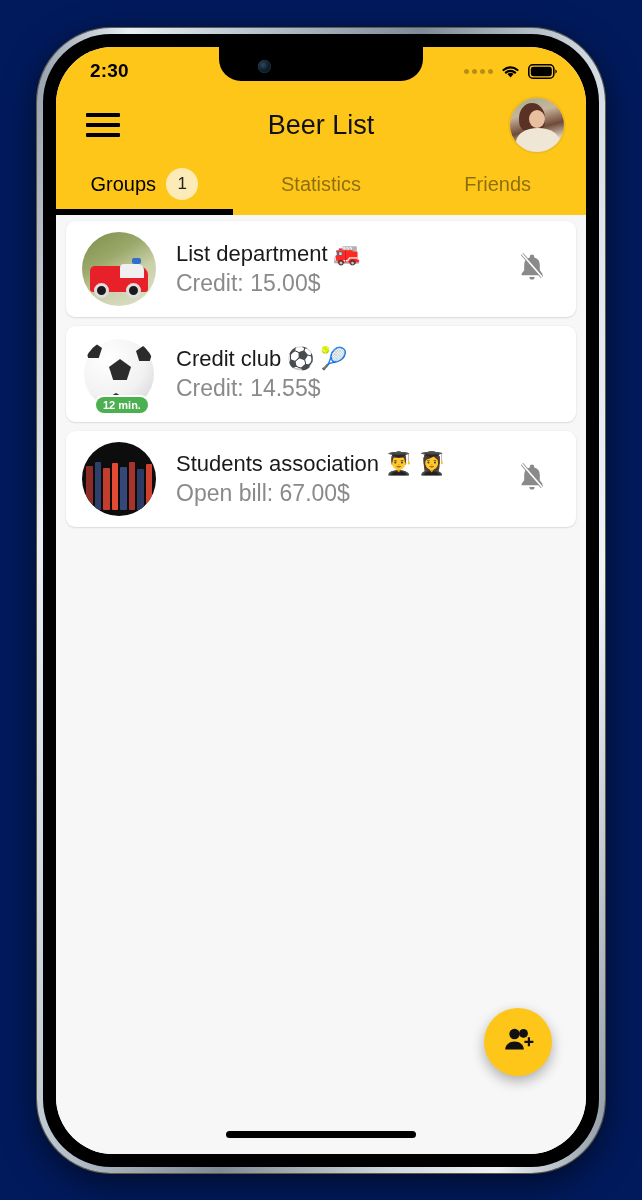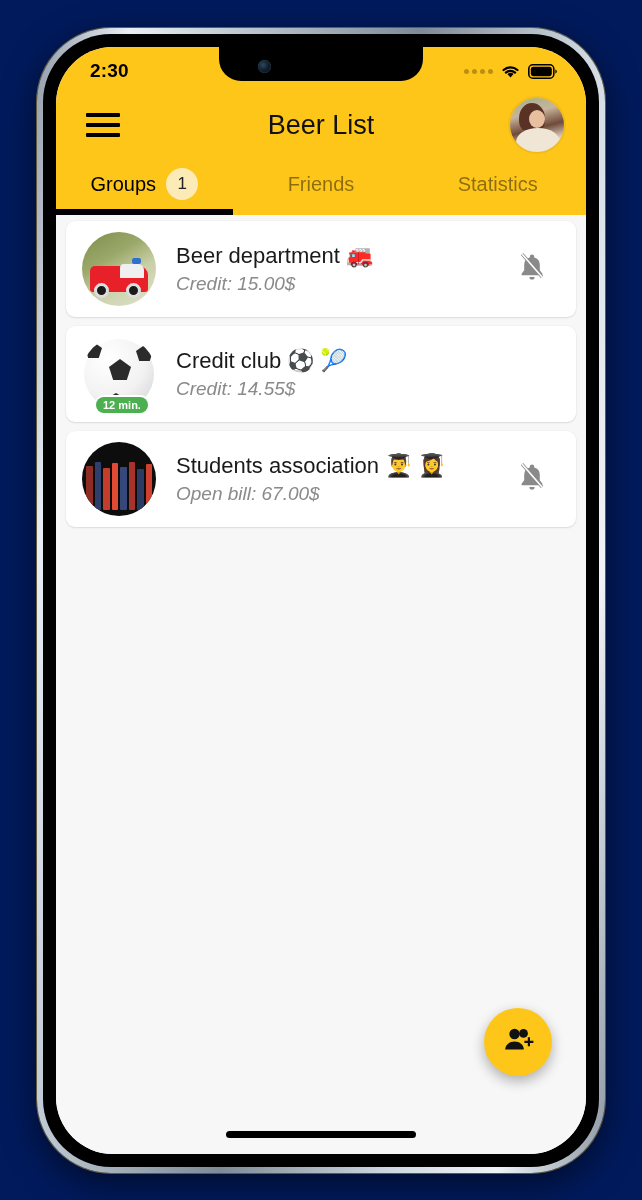--- a/index.html
+++ b/index.html
@@ -206,24 +206,23 @@
     margin-left: 20px;
     flex: 1;
     min-width: 0;
   }
   .row-title {
     font-size: 22px; color: #1a1a1a;
     white-space: nowrap;
     line-height: 1.25;
   }
   .row-sub {
-    font-size: 19px; color: #8a8a8a;
+    font-size: 23px; color: #8a8a8a;
     margin-top: 2px;
     line-height: 1.25;
-    font-style: italic;
   }
   .row-right { flex: none; display: flex; align-items: center; justify-content: center; width: 44px; }
 
   .count-badge {
     width: 38px; height: 38px; border-radius: 50%;
     background: #FFC61A;
     color: #111; font-size: 19px;
     display: flex; align-items: center; justify-content: center;
   }
   .time-badge {
@@ -390,43 +389,43 @@
             <div class="av-body"></div>
           </div>
         </div>
 
         <div id="tabs">
           <div class="tab active">
             <span>Groups</span>
             <span class="tab-badge">1</span>
           </div>
           <div class="tab">
+            <span>Statistics</span>
+          </div>
+          <div class="tab">
             <span>Friends</span>
-          </div>
-          <div class="tab">
-            <span>Statistics</span>
           </div>
           <div id="tab-indicator"></div>
         </div>
       </div>
 
       <div id="list">
 
         <div class="group-row">
           <div class="row-avatar-wrap">
             <div class="row-avatar art-fire">
               <span class="truck"></span>
                 <span class="cab"></span>
               <span class="light"></span>
               <span class="wheel1"></span>
                 <span class="wheel2"></span>
             </div>
           </div>
           <div class="row-text">
-            <div class="row-title">Beer department 🚒</div>
+            <div class="row-title">List department 🚒</div>
             <div class="row-sub">Credit: 15.00$</div>
           </div>
           <div class="row-right">
             <span>
               <svg width="30" height="32" viewBox="0 0 30 32">
                 <path d="M15 3.4 a2.2 2.2 0 0 1 2.2 2.2 v0.9 a7.6 7.6 0 0 1 5.6 7.3 v5.4 l2.6 3.6 v1.5 H4.6 v-1.5 l2.6-3.6 v-5.4 a7.6 7.6 0 0 1 5.6-7.3 v-0.9 A2.2 2.2 0 0 1 15 3.4 Z" fill="#8a8a8a"></path>
                 <path d="M12.4 26 h5.2 a2.6 2.6 0 0 1 -5.2 0 Z" fill="#8a8a8a"></path>
                 <line x1="5" y1="3" x2="25" y2="26" stroke="#8a8a8a" stroke-width="3.2"></line>
                 <line x1="5" y1="3" x2="25" y2="26" stroke="#ffffff" stroke-width="1.6"></line>
               </svg>

